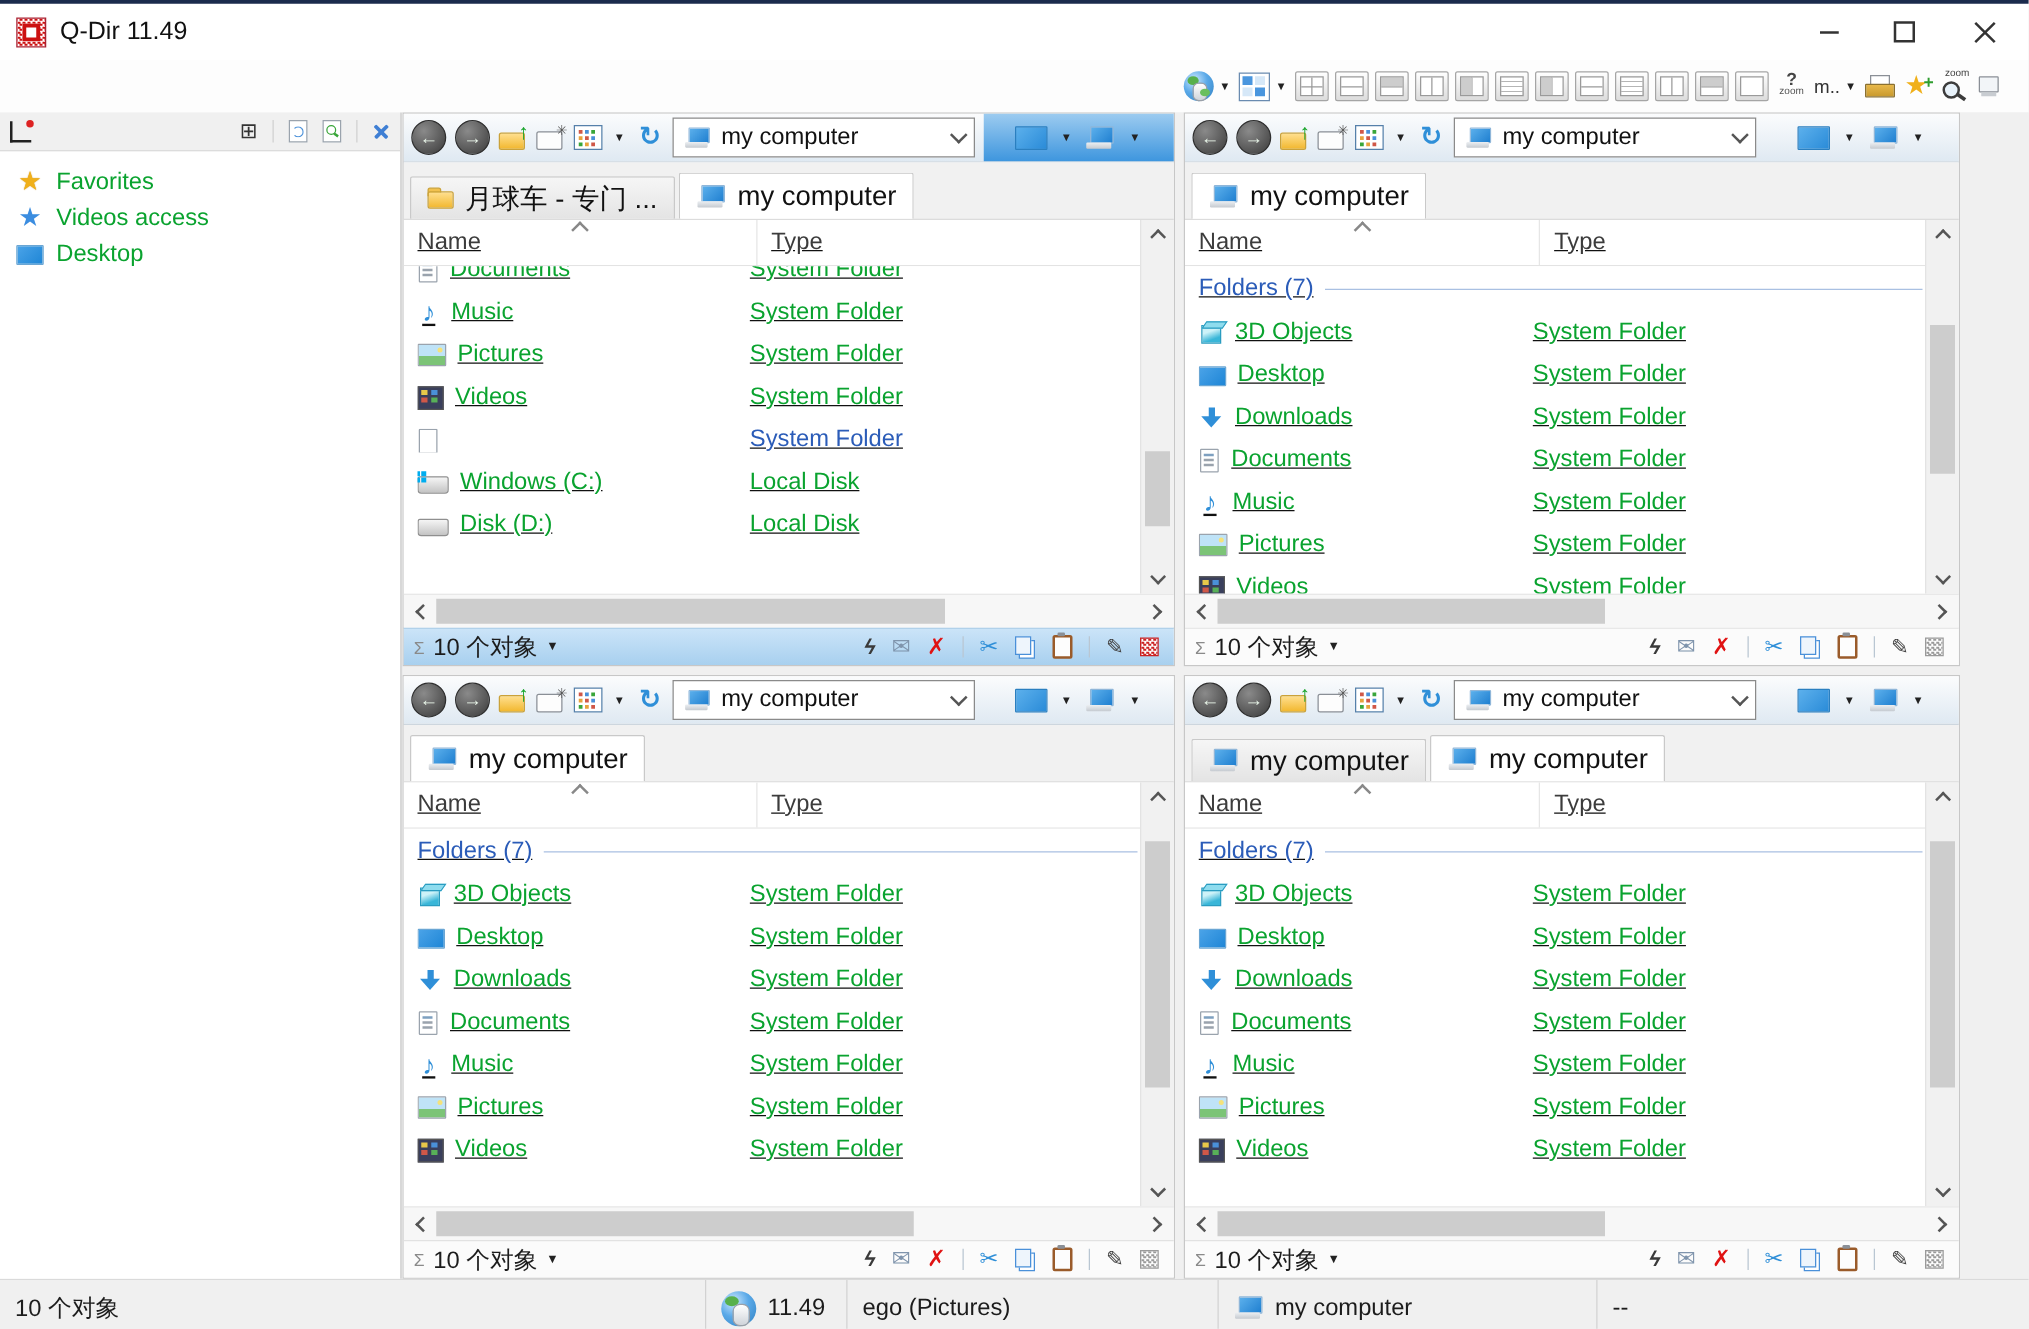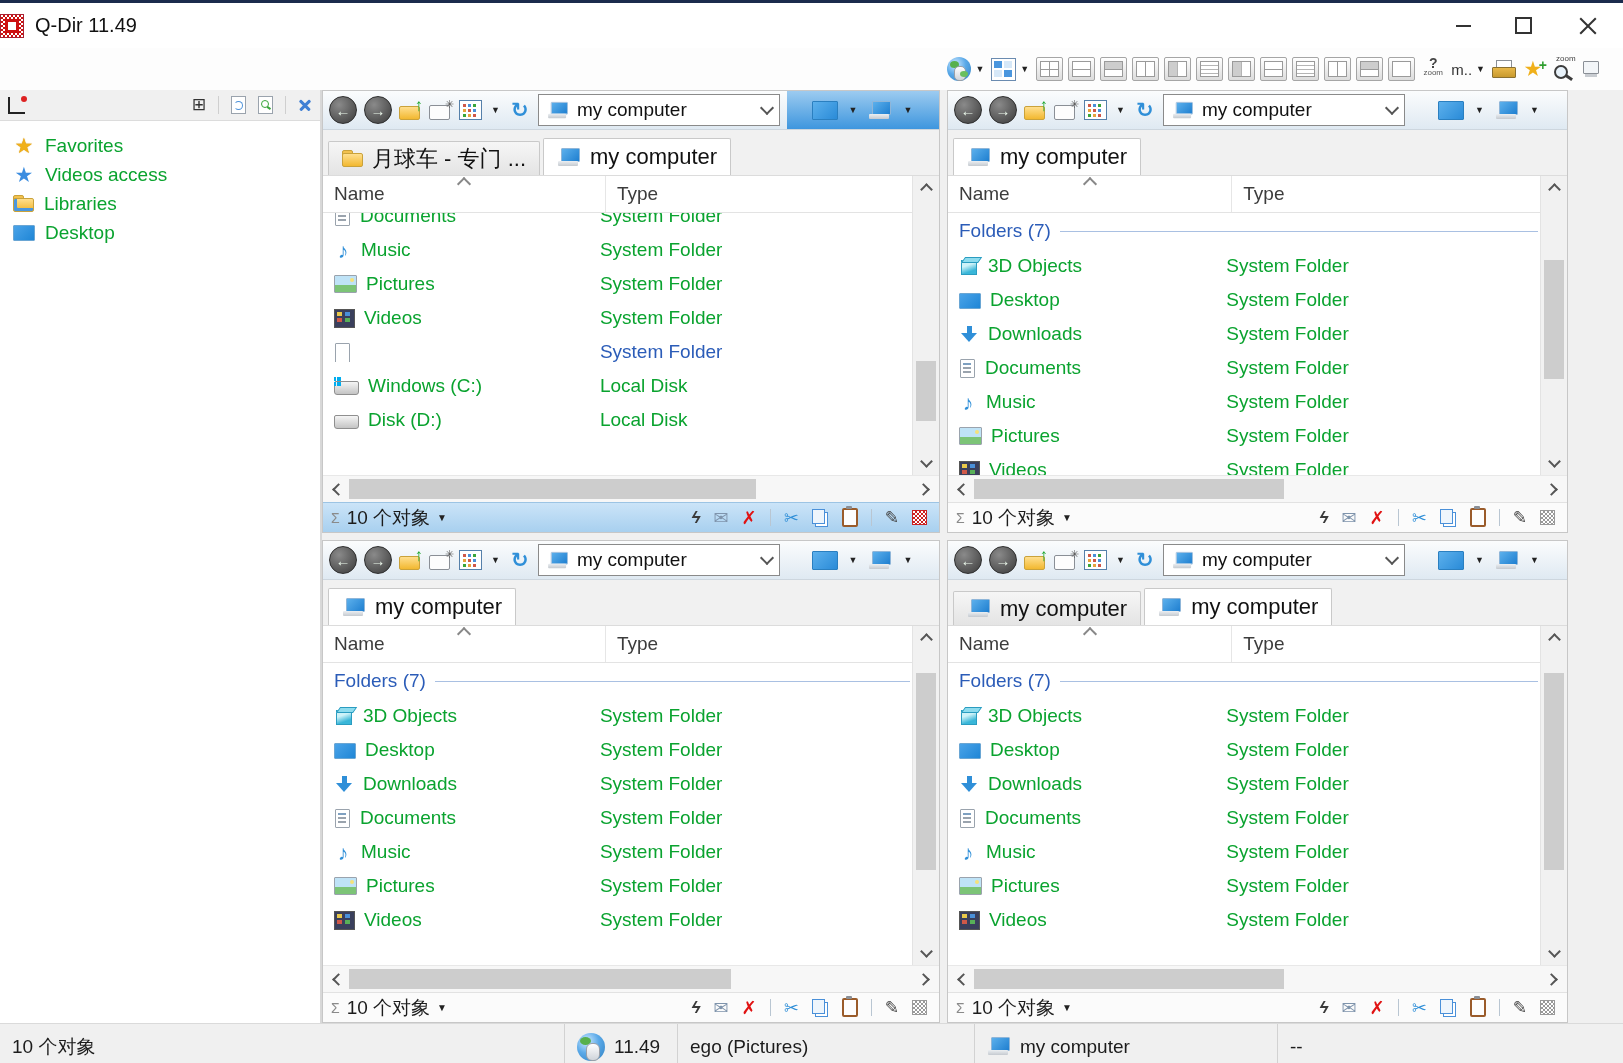--- a/index.html
+++ b/index.html
@@ -2,21 +2,21 @@
 <html><head>
 <meta charset="utf-8">
 <style>
   html,body{margin:0;padding:0;}
   body{
     width:1623px;height:1063px;overflow:hidden;background:#f0f0f0;
     font-family:"Liberation Sans","DejaVu Sans",sans-serif;color:#111;
     -webkit-font-smoothing:antialiased;
   }
   
-  #titlebar{height:45px;background:#fff;border-top:3px solid #1b2b4d;display:flex;align-items:center;}
+  #titlebar{height:45px;background:#fff;border-top:3px solid #1b2b4d;display:flex;align-items:center;padding-left:13px;}
   .qdir-logo{width:22px;height:22px;border:1px solid #a23;background:repeating-conic-gradient(#c11 0% 25%,#fff 0% 50%) 0 0/4px 4px;position:relative;flex:none;}
   .qdir-logo::after{content:"";position:absolute;inset:4px;border:3px solid #c11;background:#fff;}
   #title-text{font-size:20px;margin-left:11px;}
   #win-controls{margin-left:auto;display:flex;align-items:center;height:100%;}
   .wc{width:60px;height:100%;display:flex;align-items:center;justify-content:center;position:relative;}
   .wc-min::after{content:"";width:15px;height:0;border-top:2px solid #333;}
   .wc-max::after{content:"";width:13px;height:13px;border:2px solid #333;}
   .wc-close{width:70px;}
   .wc-close::before,.wc-close::after{content:"";position:absolute;width:22px;height:2px;background:#333;}
   .wc-close::before{transform:rotate(45deg);}
@@ -127,21 +127,21 @@
   .addr .ic-monitor{transform:scale(.9);}
   .chev{width:8px;height:8px;border-right:2px solid #555;border-bottom:2px solid #555;transform:rotate(45deg);margin-top:-4px;}
   .addr .chev{margin-left:auto;}
   .quick{height:38px;flex:1;display:flex;align-items:center;justify-content:center;gap:9px;}
   .pane.active .quick{background:linear-gradient(#9ccbf0,#3e96de);}
   .ic-bluerect{width:24px;height:17px;background:linear-gradient(135deg,#5cb0ec,#2a8bd8);border:1px solid #2a7fc0;border-radius:1px;}
   .tabbar{height:40px;flex:none;background:#f1f1f1;display:flex;align-items:flex-end;padding:5px 0 0 5px;gap:3px;border-bottom:1px solid #dcdcdc;}
   .tab{height:33px;display:flex;align-items:center;gap:9px;padding:0 13px;background:linear-gradient(#f6f6f6,#e4e4e4);border:1px solid #c9c9c9;border-bottom:none;font-size:22px;color:#111;border-radius:2px 2px 0 0;white-space:nowrap;}
   .tab.active{background:#fff;height:36px;position:relative;z-index:2;}
   .pane-body{flex:1;display:flex;min-height:0;}
-  .body-main{flex:1;display:flex;flex-direction:column;min-width:0;}
+  .body-main{flex:1;display:flex;flex-direction:column;min-width:0;text-decoration:underline;}
   .cols{height:36px;flex:none;display:flex;background:#fff;border-bottom:1px solid #e3e3e3;font-size:19px;color:#3c3c3c;}
   .col-name{width:46%;flex:none;display:flex;align-items:center;padding-left:11px;position:relative;border-right:1px solid #e6e6e6;}
   .sort-caret{position:absolute;top:3px;left:50%;width:8px;height:8px;border-top:2px solid #888;border-right:2px solid #888;transform:translateX(-50%) rotate(-45deg);}
   .col-type{flex:1;display:flex;align-items:center;padding-left:11px;}
   .list{flex:1;overflow:hidden;background:#fff;}
   .list-rows{padding-left:11px;}
   .pane.scrolled .list-rows{margin-top:-14px;}
   .frow{height:34px;display:flex;align-items:center;font-size:19px;}
   .cell-name{width:calc(46% - 11px);flex:none;display:flex;align-items:center;gap:9px;color:#0aa32f;white-space:nowrap;overflow:hidden;}
   .cell-type{flex:1;padding-left:11px;color:#0aa32f;white-space:nowrap;}
@@ -282,24 +282,20 @@
     <div id="side-items">
         <div class="side-item">
           <span class="ic ic-star-gold">★</span>
           <span>Favorites</span>
         </div>
         <div class="side-item">
           <span class="ic ic-star-blue">★</span>
           <span>Videos access</span>
         </div>
         <div class="side-item">
-          <span class="ic ic-libraries-folder"></span>
-          <span>Libraries</span>
-        </div>
-        <div class="side-item">
           <span class="ic ic-desktop"></span>
           <span>Desktop</span>
         </div>
       </div>
   </div>
   <div id="panes">
       <div class="pane active scrolled">
         <div class="pane-toolbar">
           <span class="nav-circle">←</span>
           <span class="nav-circle">→</span>

